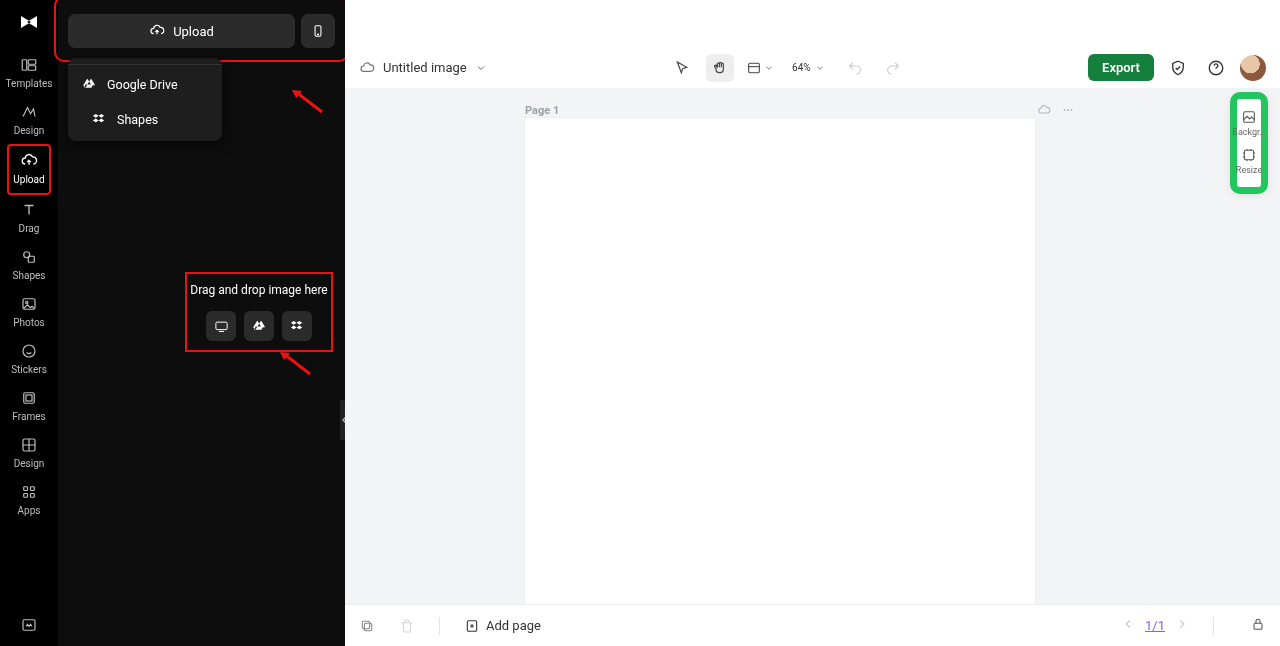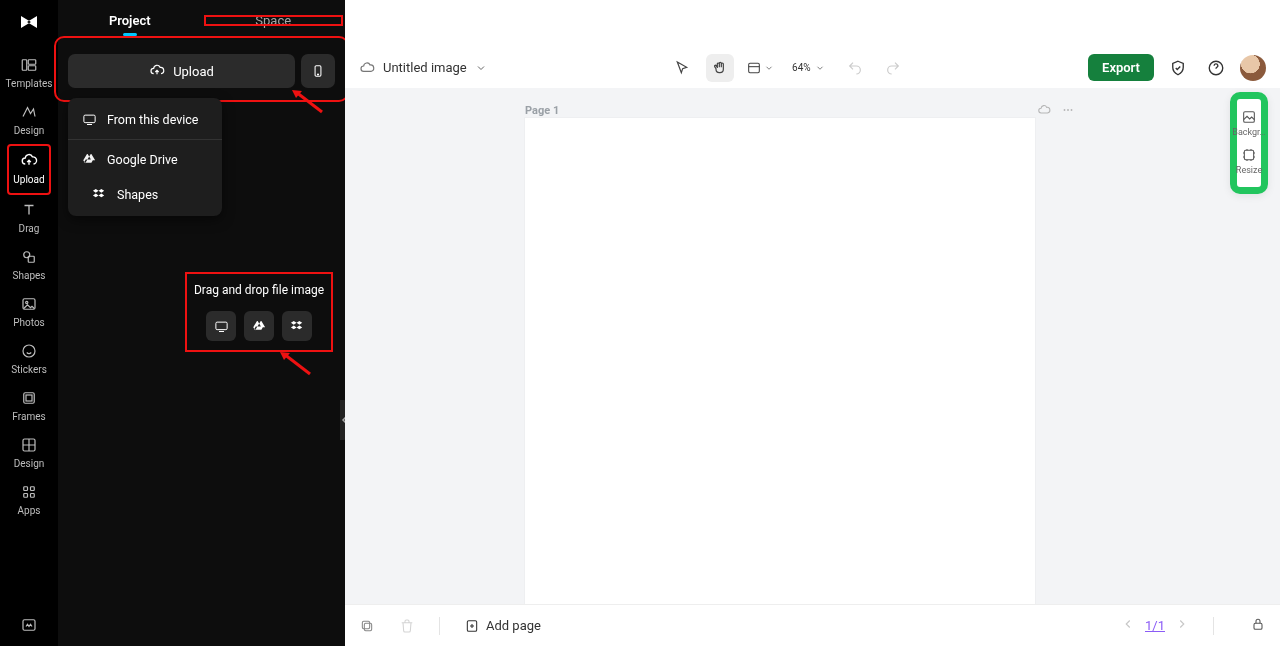--- a/index.html
+++ b/index.html
@@ -162,65 +162,54 @@
     </div>
     <div class="rail-bottom">
       <svg width="18" height="18" viewBox="0 0 24 24" fill="none" stroke="#bdbdbd" stroke-width="1.6">
           <rect x="4" y="5" width="16" height="14" rx="2"></rect>
           <path d="M8 14l2-3 2 3 2-3 2 3"></path>
         </svg>
     </div>
   </div>
 
   <div class="sidepanel">
-    <div class="sp-tabs">
-      <div class="sp-tab active">Project</div>
-      <div class="sp-tab red">Space</div>
-    </div>
     <div class="sp-upload-row upload-row-outline">
       <div class="upload-btn">
         <svg width="16" height="16" viewBox="0 0 24 24" fill="none" stroke="#fff" stroke-width="1.8">
             <path d="M7 16a4 4 0 0 1 0-8 5 5 0 0 1 9.6-1.5A4 4 0 0 1 18 16"></path>
             <path d="M12 11v6M9.5 13.5 12 11l2.5 2.5"></path>
           </svg>
         <span>Upload</span>
       </div>
       <div class="upload-mobile">
         <svg width="14" height="14" viewBox="0 0 24 24" fill="none" stroke="#fff" stroke-width="1.8">
             <rect x="7" y="3" width="10" height="18" rx="2"></rect>
             <circle cx="12" cy="18" r="1" fill="#fff"></circle>
           </svg>
       </div>
     </div>
 
     <div class="upload-menu">
-      <div class="mi">
-        <svg width="15" height="15" viewBox="0 0 24 24" fill="none" stroke="#fff" stroke-width="1.6">
-            <rect x="3" y="5" width="18" height="12" rx="2"></rect>
-            <path d="M8 20h8"></path>
-          </svg>
-        <span>From this device</span>
-      </div>
       <hr class="upload-divider">
       <div class="mi">
         <svg width="15" height="15" viewBox="0 0 24 24" fill="#fff">
             <path d="M9 3h6l6 10h-6L9 3zM3 17l3-5h12l-3 5H3zM8 3L2 13l3 5L14 3H8z" opacity=".95"></path>
           </svg>
         <span>Google Drive</span>
       </div>
       <div class="mi">
         <svg width="15" height="15" viewBox="0 0 24 24" fill="#fff">
             <path d="M6 3l6 4-6 4-6-4 6-4zm12 0l6 4-6 4-6-4 6-4zM6 13l6 4-6 4-6-4 6-4zm12 0l6 4-6 4-6-4 6-4z" transform="scale(.75) translate(2 1)"></path>
           </svg>
         <span>Shapes</span>
       </div>
     </div>
 
     <div class="dropzone">
-      <span>Drag and drop file image</span>
+      <span>Drag and drop image here</span>
       <div class="icons">
         <div class="ib">
           <svg width="15" height="15" viewBox="0 0 24 24" fill="none" stroke="#fff" stroke-width="1.6">
               <rect x="3" y="5" width="18" height="12" rx="2"></rect>
               <path d="M8 20h8"></path>
             </svg>
         </div>
         <div class="ib">
           <svg width="15" height="15" viewBox="0 0 24 24" fill="#fff">
               <path d="M9 3h6l6 10h-6L9 3zM3 17l3-5h12l-3 5H3zM8 3L2 13l3 5L14 3H8z"></path>

